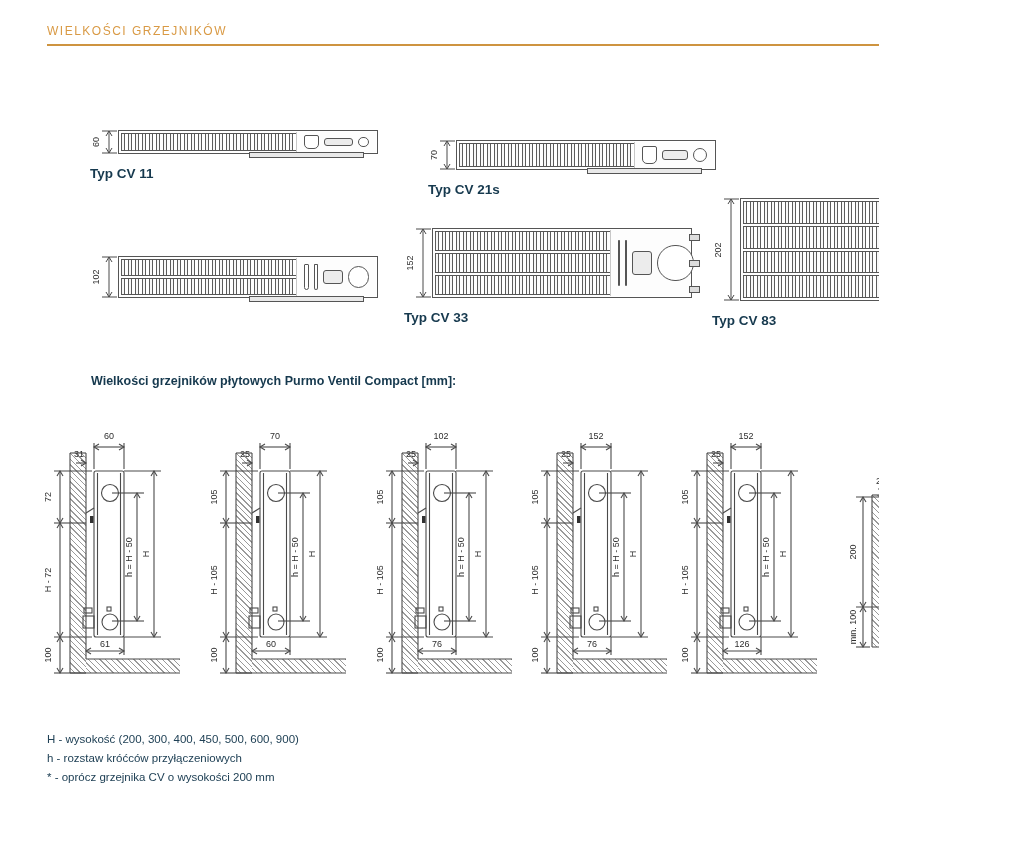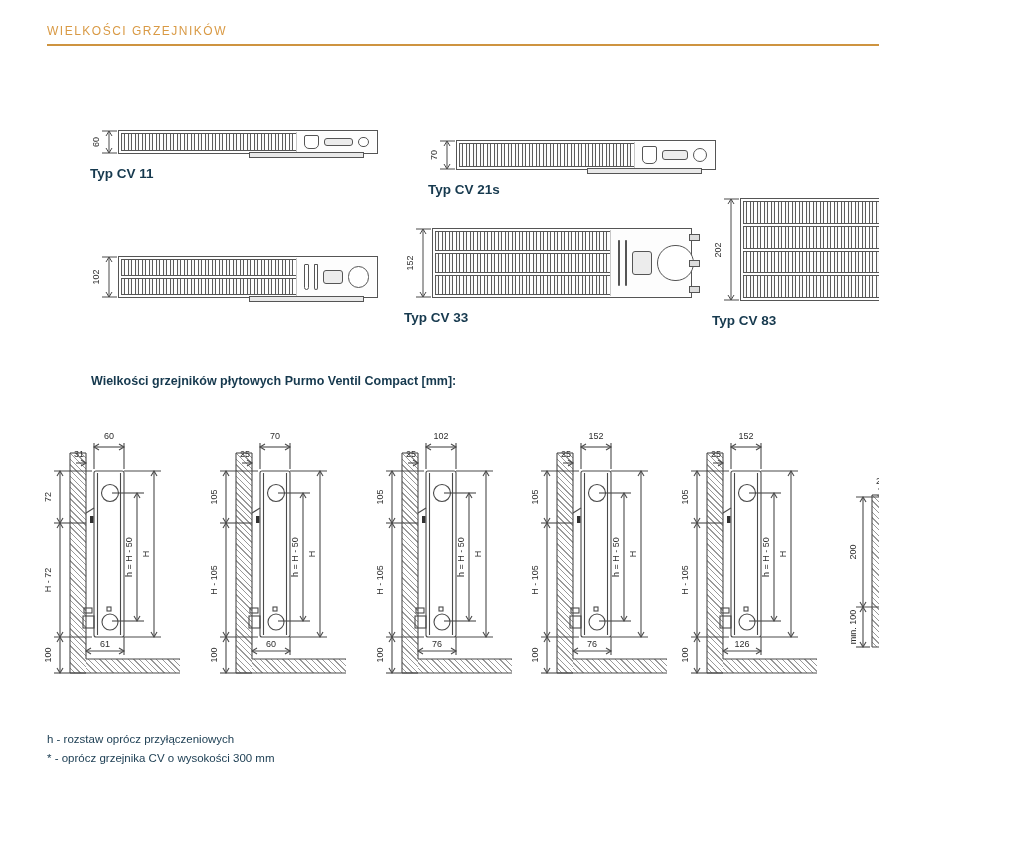--- a/index.html
+++ b/index.html
@@ -682,17 +682,18 @@
         <line x1="86" y1="148" x2="86" y2="162"></line>
         <line x1="38" y1="156" x2="86" y2="156"></line>
         <polyline points="43,153 38,156 43,159"></polyline>
           <polyline points="81,153 86,156 81,159"></polyline>
         <text x="66" y="152">126</text>
       </g>
     </svg>
   </div>
 
   <div class="legend">
-    <div>h - rozstaw oprócz przyłączeniowych</div>
-    <div>* - oprócz grzejnika CV o wysokości 300 mm</div>
+    <div>H - wysokość (200, 300, 400, 450, 500, 600, 900)</div>
+    <div>h - rozstaw króćców przyłączeniowych</div>
+    <div>* - oprócz grzejnika CV o wysokości 200 mm</div>
   </div>
 
 </div>
 
 </body></html>

